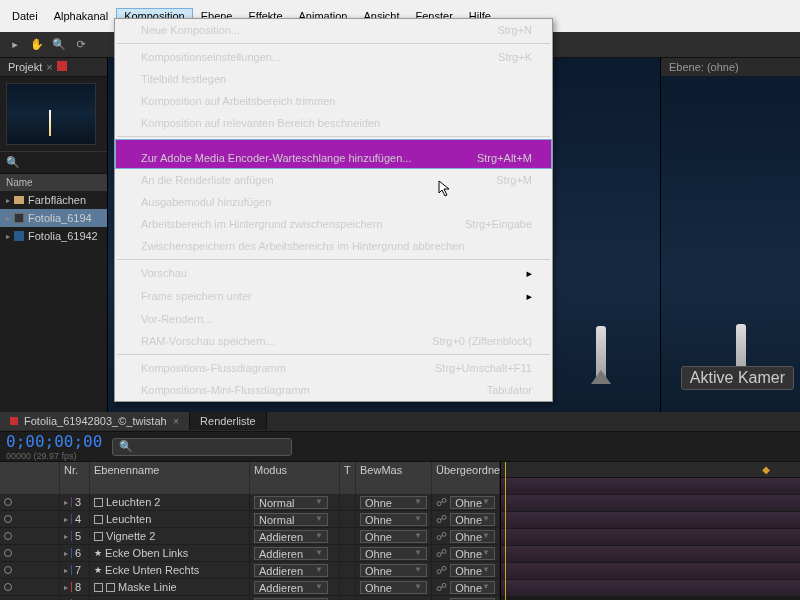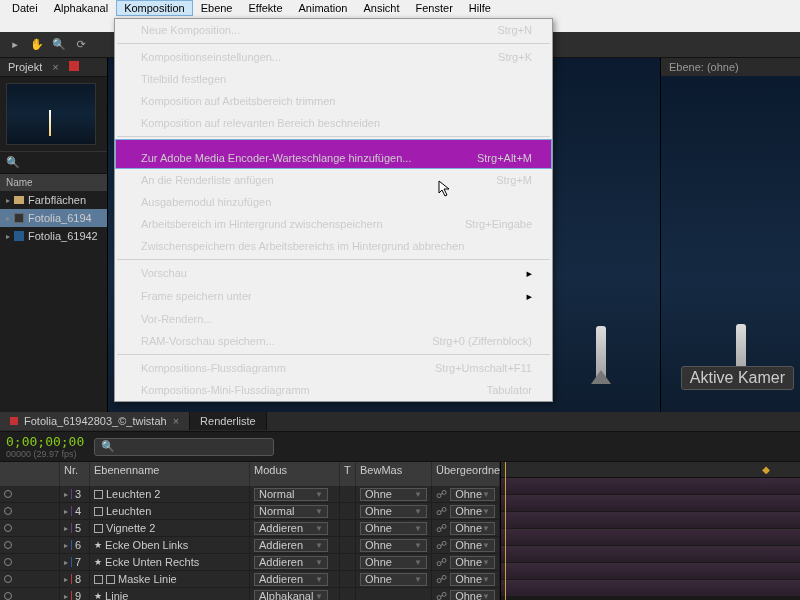--- a/index.html
+++ b/index.html
@@ -1,24 +1,24 @@
 <!DOCTYPE html>
 <html><head>
 <meta charset="utf-8">
 <style>
 *{margin:0;padding:0;box-sizing:border-box;font-family:"Segoe UI",Tahoma,sans-serif;font-size:11px;color:#ccc;user-select:none}
 body{background:#232323;width:800px;height:600px;overflow:hidden;position:relative}
-.menubar{background:#f0f0f0;height:32px;display:flex;align-items:flex-start;padding:0 4px}
+.menubar{background:#f0f0f0;height:32px;display:flex;align-items:center;padding:0 4px}
 .menubar span{color:#000;padding:2px 8px;cursor:default}
 .menubar span.active{background:#cde6f7;border:1px solid #7bb0db;padding:1px 7px}
 .toolbar{background:#2e2e2e;height:26px;border-bottom:1px solid #111;display:flex;align-items:center;gap:4px;padding:0 6px}
 .toolbar .tool{width:18px;height:18px;display:flex;align-items:center;justify-content:center;color:#aaa}
 .midrow{display:flex;height:360px}
 .projcol{width:108px;background:#1e1e1e;border-right:1px solid #000;display:flex;flex-direction:column}
-.panel-tab{background:#2a2a2a;padding:3px 8px;border-bottom:1px solid #111;display:flex;gap:10px}
+.panel-tab{background:#2a2a2a;padding:3px 8px;border-bottom:1px solid #111;display:flex;gap:4px}
 .panel-tab .close{color:#888}
 .red-sq{width:10px;height:10px;background:#c63030}
 .thumb{width:90px;height:62px;background:linear-gradient(180deg,#0a1828 0%,#102438 50%,#0a1420 100%);margin:6px;position:relative;border:1px solid #333}
 .thumb::after{content:"";position:absolute;left:42px;top:26px;width:2px;height:26px;background:linear-gradient(#fff,#f8d070)}
 .proj-tools{display:flex;gap:6px;padding:4px 6px;border-top:1px solid #333;border-bottom:1px solid #111}
 .proj-tools span{color:#888;width:14px;text-align:center}
 .name-hdr{background:#3a3a3a;padding:3px 6px;color:#bbb;font-size:10px}
 .proj-item{padding:3px 6px;display:flex;align-items:center;gap:4px;font-size:10px}
 .proj-item.sel{background:#5b7a99;color:#fff}
 .fold-ico{width:10px;height:8px;background:#c9a86a}
@@ -35,46 +35,46 @@
 .dd-item.disabled{color:#9a9a9a}
 .dd-item.hover{background:#a21caf;border:1px solid #7bb0db;padding:12px 19px 4px 25px}
 .dd-sep{height:1px;background:#d0d0d0;margin:2px 2px}
 .dd-arrow{color:#000}
 .timeline{position:absolute;left:0;right:0;top:412px;bottom:0;background:#232323;display:flex;flex-direction:column}
 .tl-tabs{background:#2a2a2a;height:20px;display:flex;align-items:flex-start;border-bottom:1px solid #111}
 .tl-tab{padding:3px 10px;background:#1e1e1e;color:#ccc;border-right:1px solid #111;display:flex;align-items:center;gap:6px}
 .tl-tab.active{background:#333}
 .tl-tab .close{color:#888}
 .tc-row{background:#1e1e1e;height:30px;display:flex;align-items:center;padding:0 6px;gap:10px;border-bottom:1px solid #111}
-.timecode{color:#84cc16;font-family:monospace;font-size:13px}
+.timecode{color:#3b82f6;font-family:monospace;font-size:16px}
 .tc-sub{color:#666;font-size:9px}
 .search-box{flex:0 0 180px;height:18px;background:#333;border:1px solid #555;border-radius:3px;display:flex;align-items:center;padding:0 6px;gap:4px}
 .layer-area{flex:1;display:flex;overflow:hidden}
 .layer-left{width:500px;background:#222}
 .layer-right{flex:1;background:#1a1a1a;border-left:1px solid #000;position:relative}
-.col-hdr{display:flex;background:#3a3a3a;height:24px;font-size:10px;color:#999}
+.col-hdr{display:flex;background:#3a3a3a;height:32px;font-size:10px;color:#999}
 .ch{padding:2px 4px;border-right:1px solid #2a2a2a}
 .ch.eye{width:60px}
 .ch.nr{width:30px}
 .ch.name{width:160px}
 .ch.mode{width:90px}
 .ch.t{width:16px}
 .ch.bm{width:76px}
 .ch.par{width:68px}
 .layer-row{display:flex;height:17px;align-items:center;font-size:10px;background:#282828;border-bottom:1px solid #1e1e1e}
 .lc{padding:0 4px;border-right:1px solid #1e1e1e;display:flex;align-items:center;gap:3px;height:100%}
 .lc.eye{width:60px;justify-content:flex-start;gap:6px}
 .lc.nr{width:30px;justify-content:flex-end;padding-right:8px}
 .lc.name{width:160px}
 .lc.mode{width:90px}
 .lc.t{width:16px}
 .lc.bm{width:76px}
 .lc.par{width:68px}
 .color-chip{width:10px;height:10px}
-.ddwn{background:#333;border:1px solid #555;padding:0 4px;display:flex;justify-content:space-between;align-items:center;height:13px;width:74px;font-size:10px}
+.ddwn{background:#333;border:1px solid #555;padding:0 4px;display:flex;justify-content:space-between;align-items:flex-start;height:13px;width:74px;font-size:10px}
 .ddwn .v{color:#6a6a6a;font-size:8px}
 .eye-ico{width:8px;height:8px;border:1px solid #888;border-radius:50%}
 .tri{color:#888;font-size:8px}
 .star{color:#ccc;font-size:9px}
 .sq-ico{width:9px;height:9px;border:1px solid #aaa}
 .tl-track{height:17px;background:linear-gradient(#3a2a3a,#2a1e2a);border-bottom:1px solid #1a1a1a}
 .tl-playhead{position:absolute;left:4px;top:0;width:1px;height:100%;background:#d4a030}
 .tl-playhead::before{content:"";position:absolute;top:-8px;left:-5px;width:11px;height:8px;background:#4a8acc}
 .tl-ruler{height:16px;background:#2a2a2a;border-bottom:1px solid #111;position:relative}
 .marker{position:absolute;right:30px;top:2px;color:#d4a030;font-size:10px}

